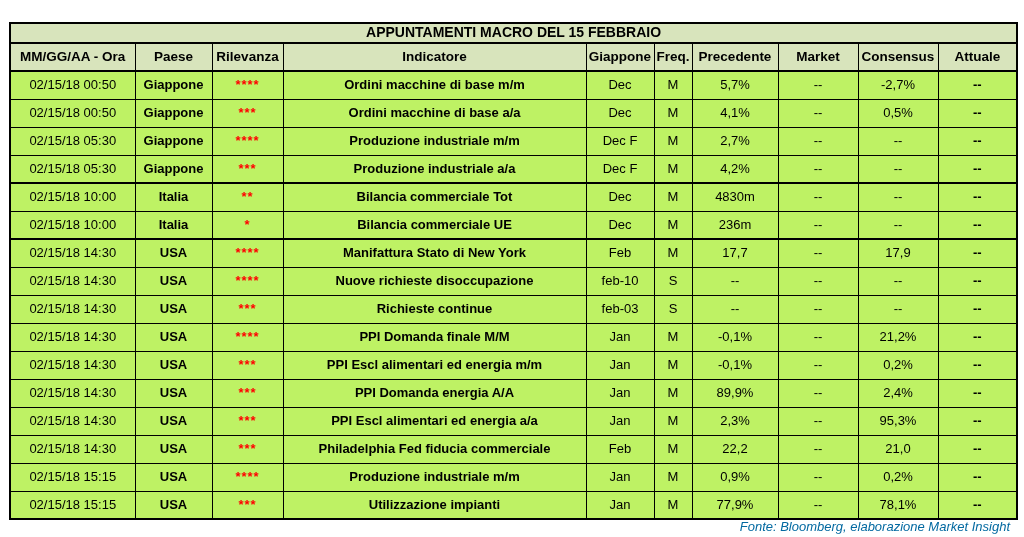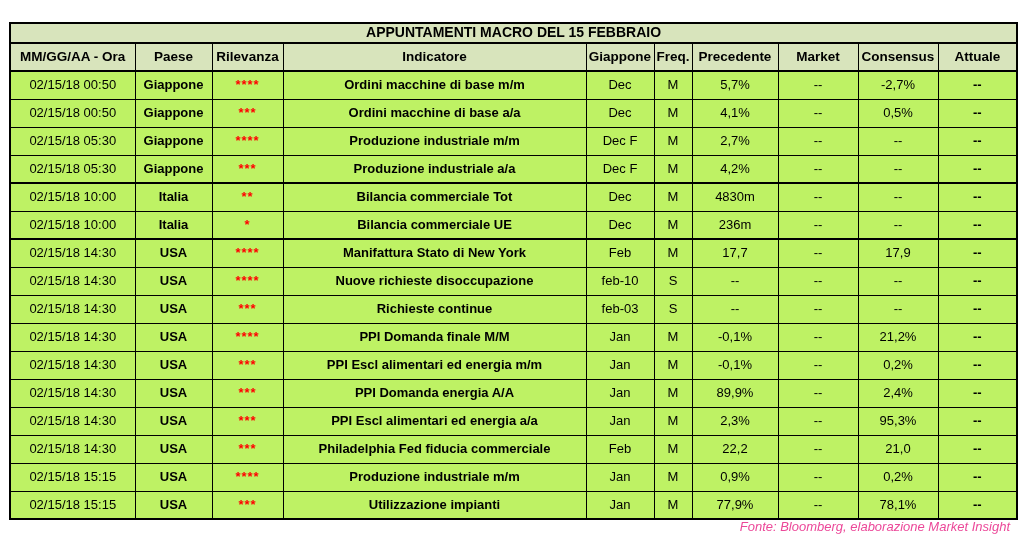--- a/index.html
+++ b/index.html
@@ -38,21 +38,21 @@
   td.c-country  { font-weight: bold; }
   td.c-ind      { font-weight: bold; }
   td.c-actual   { font-weight: bold; }
   td.c-stars {
     color: #ff0000; font-weight: bold;
     font-size: 16px; letter-spacing: 1px; line-height: 1;
     padding-top: 3px;
   }
   .source-note {
     position: absolute; top: 519px; right: 14px;
-    font-style: italic; font-size: 13px; color: #ec4899;
+    font-style: italic; font-size: 13px; color: #0369a1;
   }
 </style>
 </head>
 <body>
 
 <div class="page">
 
   <table class="macro">
     <colgroup>
       <col style="width:125px">

